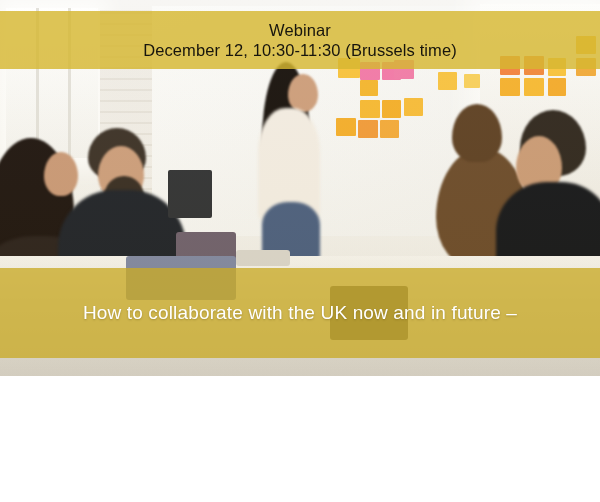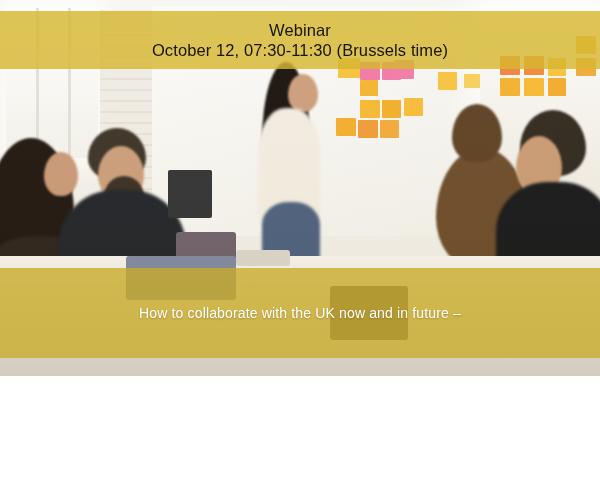--- a/index.html
+++ b/index.html
@@ -82,21 +82,21 @@
   .band-top .l1{ font-size:16.5px; font-weight:400; line-height:1.22; letter-spacing:.1px; }
   .band-top .l2{ font-size:16.5px; font-weight:400; line-height:1.22; letter-spacing:.1px; }
 
   .band-title{
     position:absolute; left:0; top:268px; width:600px; height:90px;
     background:rgba(201,171,40,.78);
     display:flex; flex-direction:column; align-items:center; justify-content:center;
     color:#ffffff; text-align:center; padding:0 14px;
   }
   .band-title .t1, .band-title .t2{
-    font-size:14px; font-weight:400; line-height:1.30; letter-spacing:.15px;
+    font-size:19px; font-weight:400; line-height:1.30; letter-spacing:.15px;
     text-shadow:0 1px 2px rgba(90,72,10,.35);
     white-space:nowrap;
   }
 
   
   .logos{ position:absolute; left:0; top:376px; width:600px; height:126px; background:#fff; }
 </style>
 </head>
 <body>
 
@@ -162,21 +162,21 @@
       <div class="laptop" style="left:176px;top:232px;width:60px;height:40px;background:#6d5f6e;"></div>
       <div class="laptop" style="left:126px;top:256px;width:110px;height:44px;background:#7f87a3;"></div>
       <div class="laptop" style="left:330px;top:286px;width:78px;height:54px;background:#5c5a58;"></div>
       <div class="laptop" style="left:236px;top:250px;width:54px;height:16px;background:#d8d4cc;"></div>
 
       <div class="photo-tint"></div>
     </div>
 
     <div class="band-top">
       <div class="l1">Webinar</div>
-      <div class="l2">October 12, 07:30-11:30 (Brussels time)</div>
+      <div class="l2">December 12, 10:30-11:30 (Brussels time)</div>
     </div>
 
     <div class="band-title">
       <div class="t1">How to collaborate with the UK now and in future –</div>
     </div>
   </div>
 
   <div class="logos">
 
     

